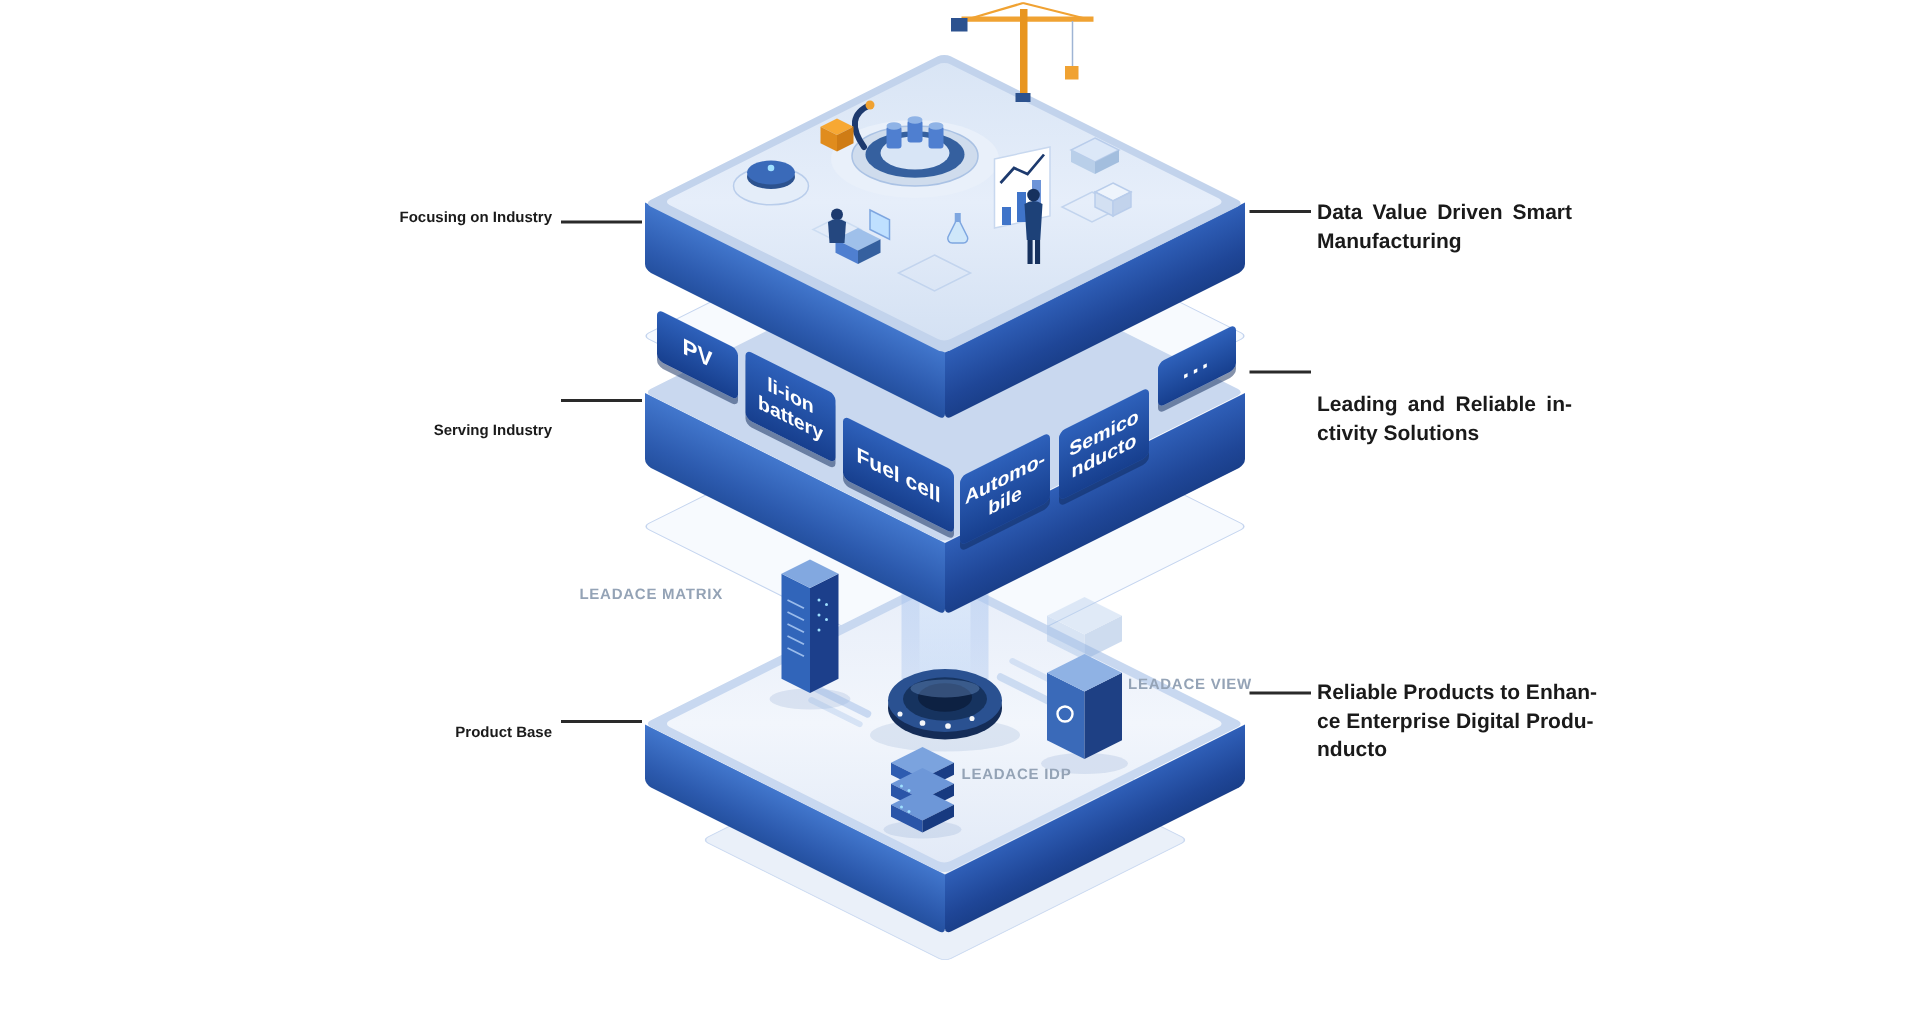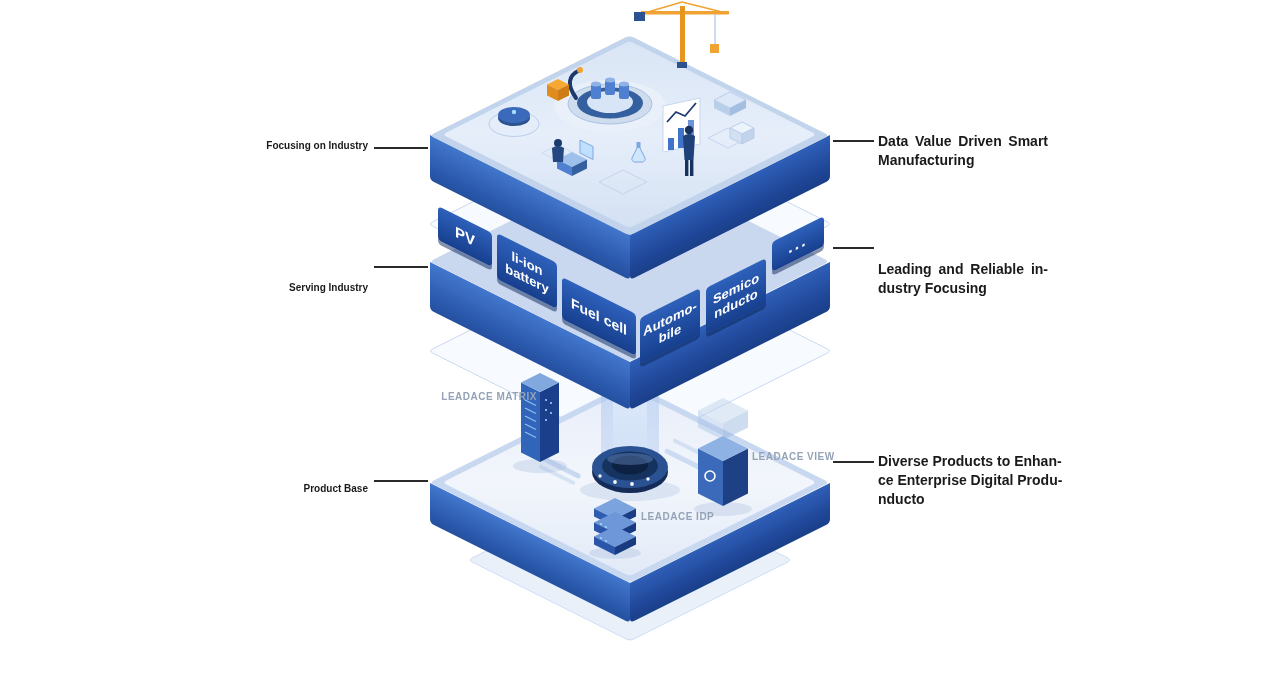--- a/index.html
+++ b/index.html
@@ -149,21 +149,21 @@
       <polygon points="195,247 216,236.5 216,244.5 195,255" fill="#173a80"></polygon>
       <g fill="#9fe0ff">
         <circle cx="181" cy="224" r="1"></circle>
           <circle cx="186" cy="227" r="1"></circle>
         <circle cx="181" cy="238" r="1"></circle>
           <circle cx="186" cy="241" r="1"></circle>
       </g>
     </g>
   </svg>
 
-  <div class="plabel" style="right:743px; top:391px;">LEADACE MATRIX</div>
+  <div class="plabel" style="right:798px; top:391px;">LEADACE MATRIX</div>
   <div class="plabel" style="left:752px; top:451px;">LEADACE VIEW</div>
   <div class="plabel" style="left:641px; top:511px;">LEADACE IDP</div>
 
   <div>
     <div class="face fl" style="left:430px; top:262px; width:200px; height:48px;"></div>
     <div class="face fr" style="left:630px; top:362px; width:200px; height:48px;"></div>
     <div class="diamond" style="left:488px; top:120px; width:283px; height:283px; background:#c9d8ef;"></div>
   </div>
 
   <div class="tile tl" style="left:438px; top:206px; width:54px; height:34px; font-size:15px;">PV</div>
@@ -283,23 +283,23 @@
 
   <div class="conn" style="left:833px; top:140px; width:41px;"></div>
   <div class="rlabel" style="left:878px; top:132px;">
     <div class="rl-line rl-just">Data Value Driven Smart</div>
     <div class="rl-line">Manufacturing</div>
   </div>
 
   <div class="conn" style="left:833px; top:247px; width:41px;"></div>
   <div class="rlabel" style="left:878px; top:239px;margin-top:21px;">
     <div class="rl-line rl-just">Leading and Reliable in-</div>
-    <div class="rl-line">dustry Focusing</div>
+    <div class="rl-line">ctivity Solutions</div>
   </div>
 
   <div class="conn" style="left:833px; top:461px; width:41px;"></div>
   <div class="rlabel" style="left:878px; top:452px;">
-    <div class="rl-line rl-just">Diverse Products to Enhan-</div>
+    <div class="rl-line rl-just">Reliable Products to Enhan-</div>
     <div class="rl-line rl-just">ce Enterprise Digital Produ-</div>
     <div class="rl-line">nducto</div>
   </div>
 
 </div>
 
 </body></html>

